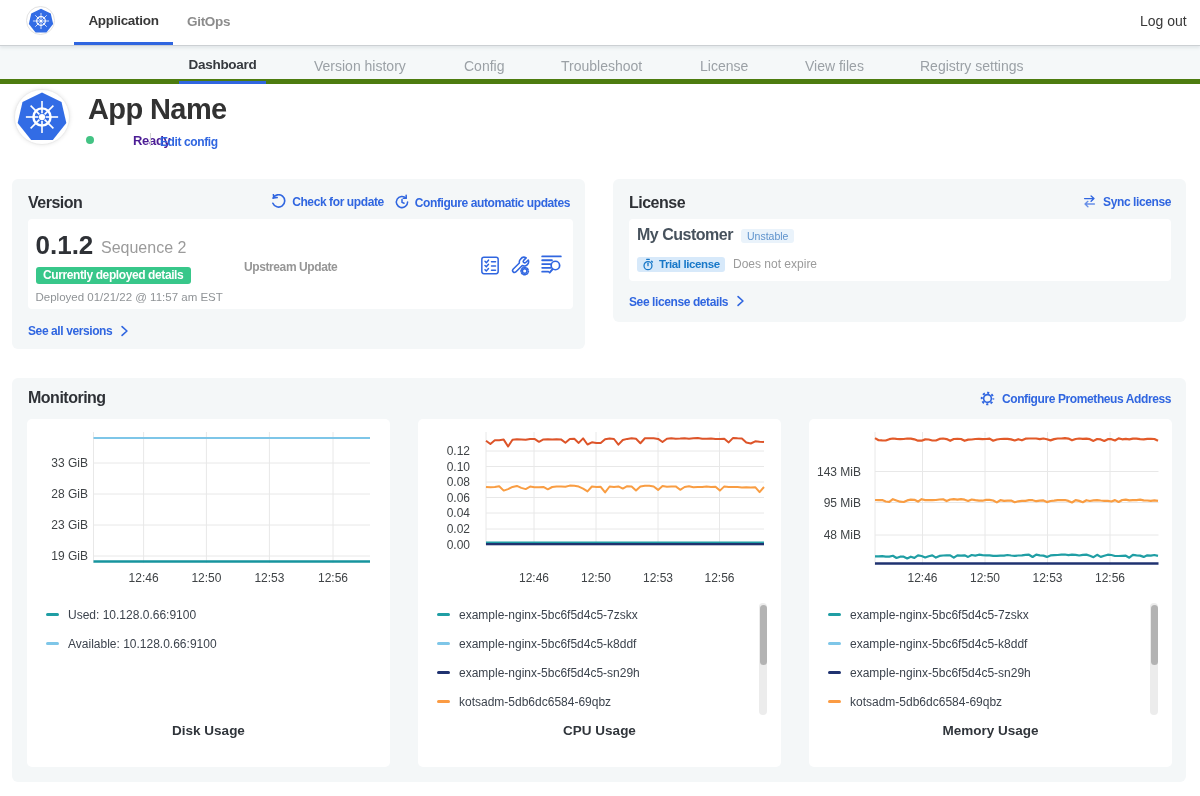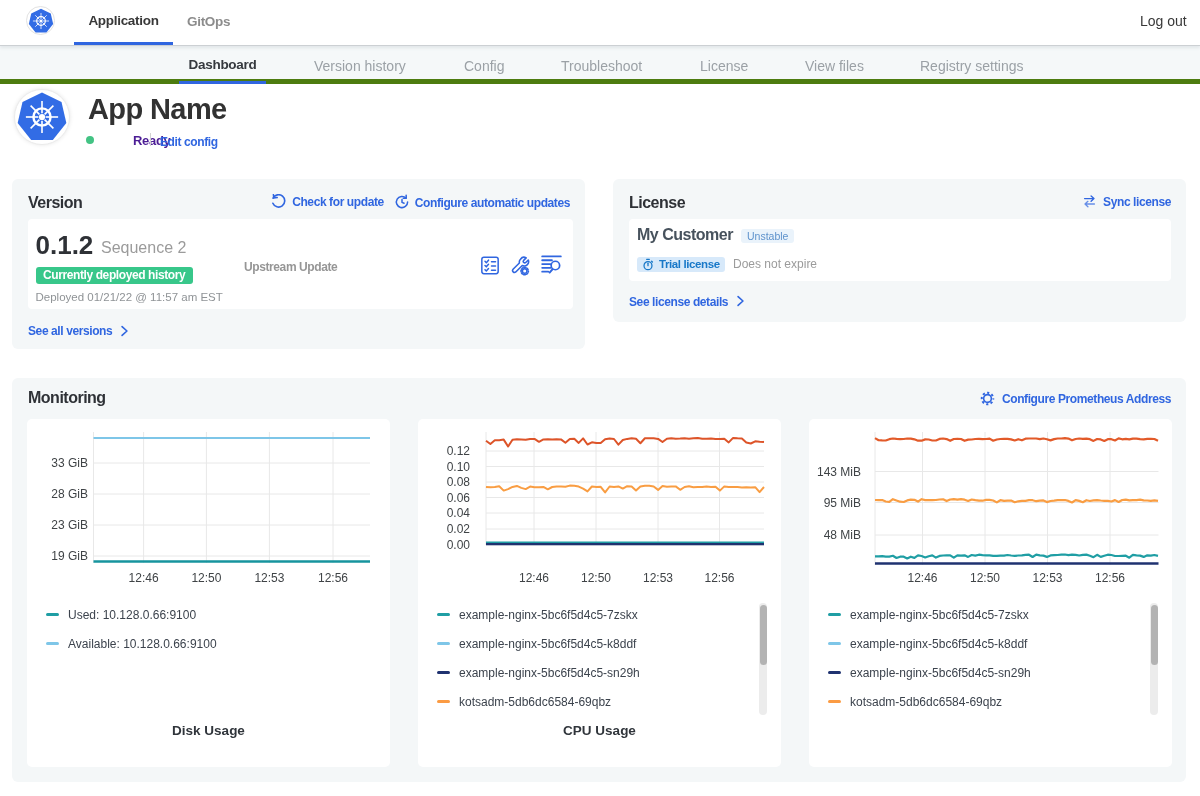--- a/index.html
+++ b/index.html
@@ -125,21 +125,21 @@
           <g fill="none" stroke="#3066e0" stroke-width="1.9" stroke-linecap="round">
             <path d="M17 10 a7 7 0 1 1 -2 -4.9"></path>
             <path d="M15.2 1.6 L15.3 5.4 L11.6 5.3" stroke-linejoin="round"></path>
             <path d="M10 6.8 L10 10.4 L12.6 11.6"></path>
           </g>
         </svg>Configure automatic updates</span>
   </div>
   <div class="innercard" style="left:16px; top:39.5px; width:545px; height:90px;">
     <div class="t vnum">0.1.2</div>
     <div class="t seq">Sequence 2</div>
-    <div class="deptag">Currently deployed history</div>
+    <div class="deptag">Currently deployed details</div>
     <div class="t depdate">Deployed 01/21/22 @ 11:57 am EST</div>
     <div class="t upstream">Upstream Update</div>
     <div class="vicons">
         <svg width="20" height="21" viewBox="0 0 24 24">
           <g fill="none" stroke="#3066e0" stroke-width="1.8">
             <rect x="2.2" y="2.2" width="19.6" height="19.6" rx="2.5"></rect>
             <g stroke-linecap="round" stroke-linejoin="round">
               <path d="M6 7 L7.6 8.6 L10.2 5.6"></path>
               <path d="M6 12 L7.6 13.6 L10.2 10.6"></path>
               <path d="M6 17 L7.6 18.6 L10.2 15.6"></path>
@@ -344,14 +344,15 @@
           <span class="lgtxt">example-nginx-5bc6f5d4c5-sn29h</span>
         </div>
 <div class="lgrow">
           <span class="dash" style="background:#fb9b43"></span>
           <span class="lgtxt">kotsadm-5db6dc6584-69qbz</span>
         </div>
       </div>
     <div class="sbtrack">
         <div class="sbthumb"></div>
       </div>
+    <div class="ctitle">Memory Usage</div>
   </div>
 </div>
 
 </body></html>

